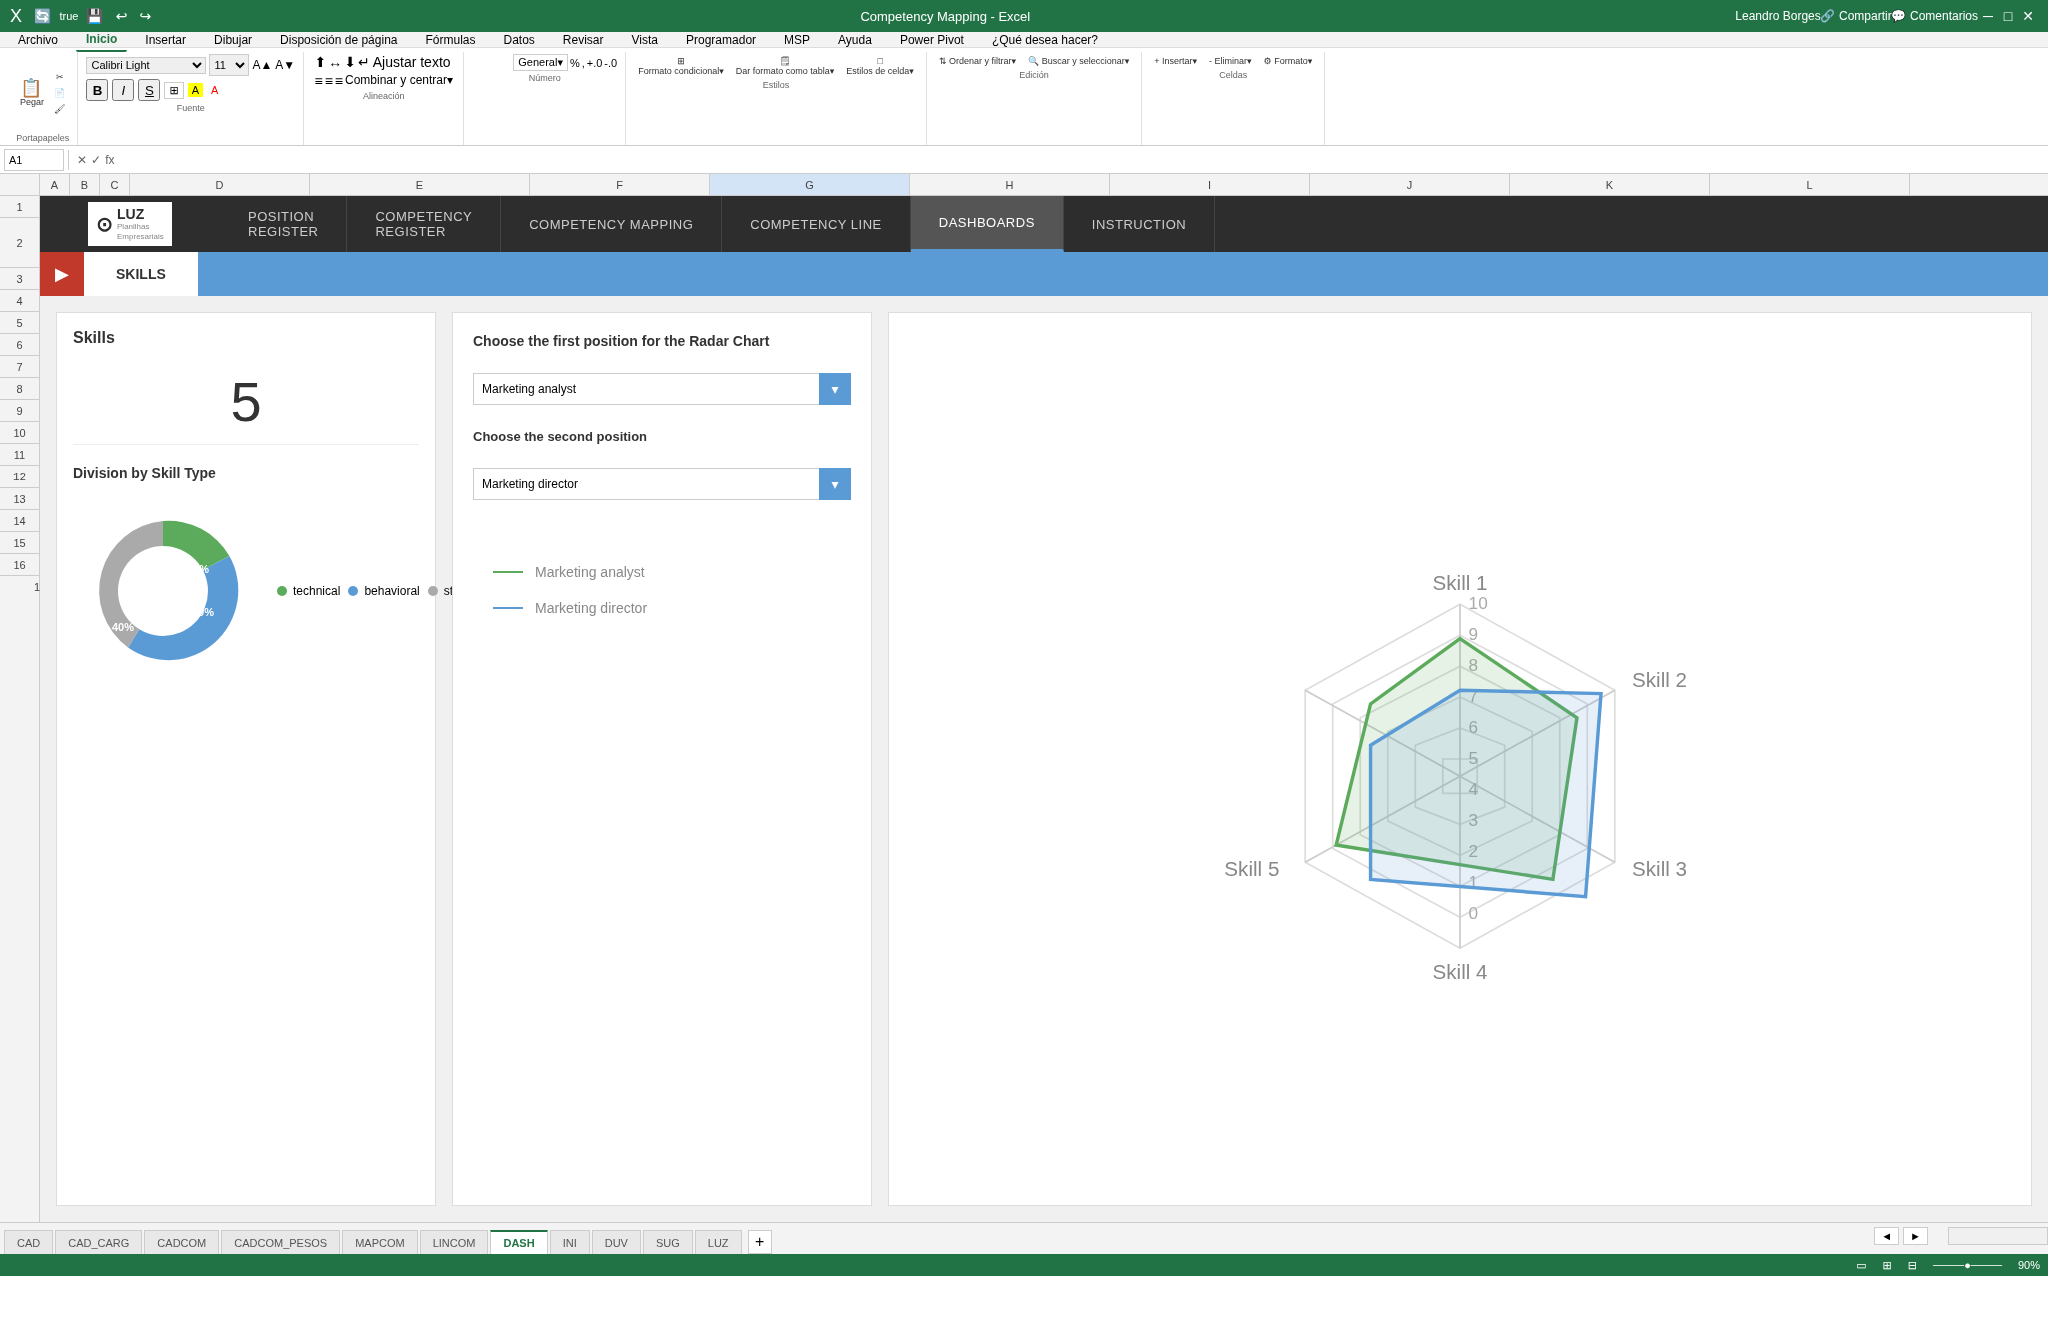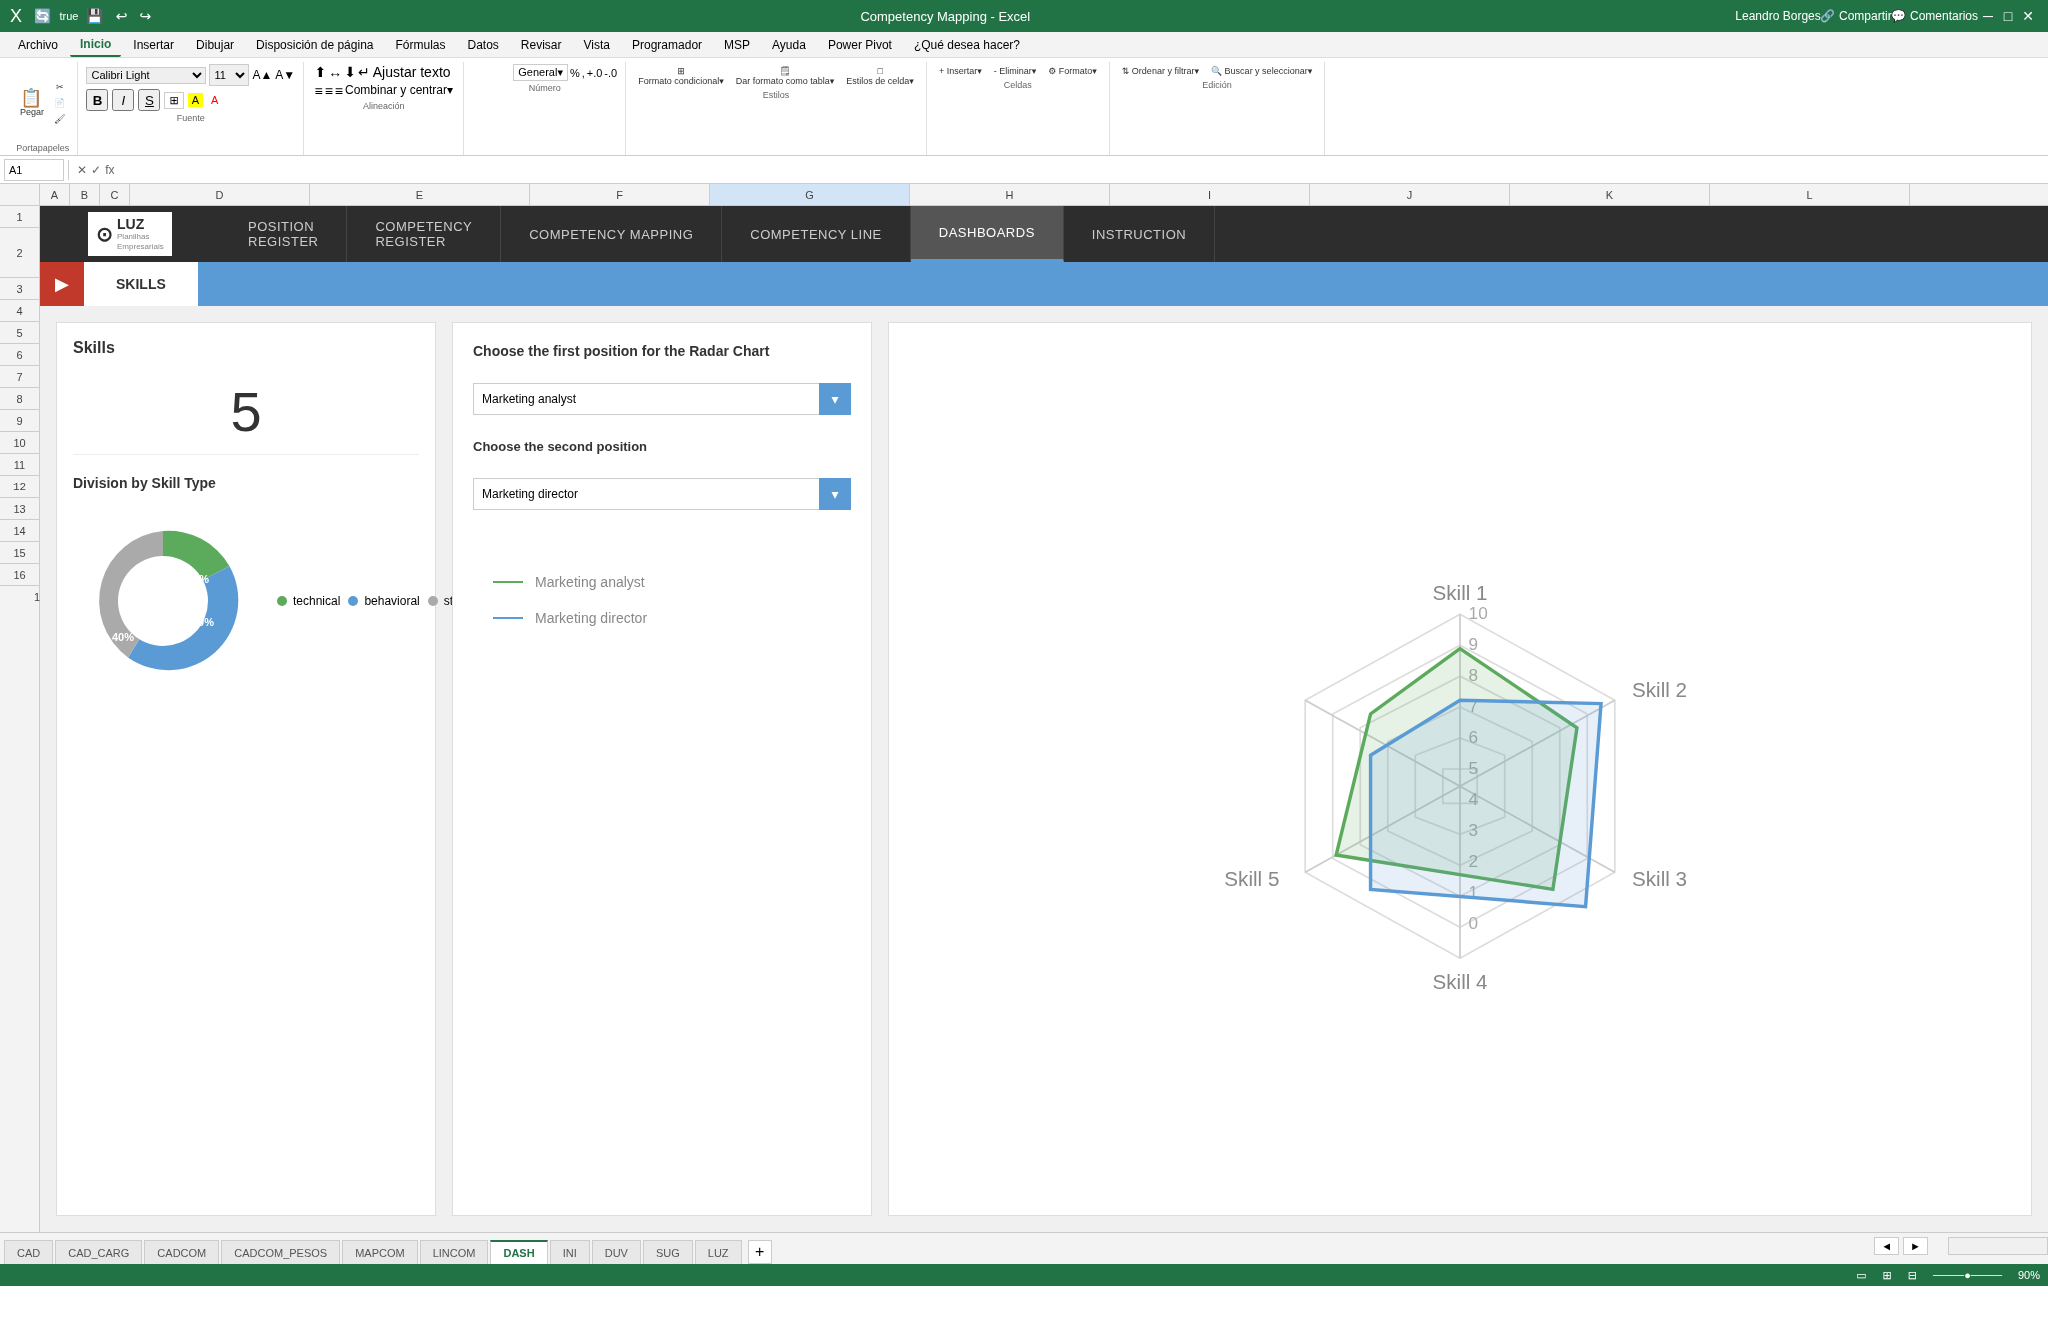--- a/index.html
+++ b/index.html
@@ -27,26 +27,26 @@
       display: flex;
       align-items: center;
       padding: 0 8px;
       gap: 4px;
     }
     .qa-btn { color: white; font-size: 14px; cursor: pointer; padding: 2px 4px; }
 
     
     .menu-bar {
       background: #f3f3f3;
-      height: 26px;
+      height: 16px;
       display: flex;
       align-items: center;
       padding: 0 8px;
       border-bottom: 1px solid #ddd;
-      gap: 2px;
+      gap: 8px;
     }
     .menu-item { padding: 4px 10px; font-size: 12px; cursor: pointer; border-radius: 2px; }
     .menu-item.active { color: #217346; font-weight: bold; border-bottom: 2px solid #217346; }
 
     
     .ribbon {
       background: #fff;
       border-bottom: 1px solid #ccc;
       height: 98px;
       display: flex;
@@ -411,42 +411,42 @@
           <span>□</span>
             <span>Estilos de celda▾</span>
         </div>
       </div>
       <div class="ribbon-group-label">Estilos</div>
     </div>
 
     <div class="ribbon-group">
       <div style="display:flex; gap:4px; font-size:11px;">
         <div class="ribbon-btn">
-            <span>+ Insertar▾</span>
-          </div>
-        <div class="ribbon-btn">
-            <span>- Eliminar▾</span>
-          </div>
-        <div class="ribbon-btn">
-            <span>⚙ Formato▾</span>
-          </div>
-      </div>
-      <div class="ribbon-group-label">Celdas</div>
+            <span>⇅ Ordenar y filtrar▾</span>
+          </div>
+        <div class="ribbon-btn">
+            <span>🔍 Buscar y seleccionar▾</span>
+          </div>
+      </div>
+      <div class="ribbon-group-label">Edición</div>
     </div>
 
     <div class="ribbon-group">
       <div style="display:flex; gap:4px; font-size:11px;">
         <div class="ribbon-btn">
-            <span>⇅ Ordenar y filtrar▾</span>
-          </div>
-        <div class="ribbon-btn">
-            <span>🔍 Buscar y seleccionar▾</span>
-          </div>
-      </div>
-      <div class="ribbon-group-label">Edición</div>
+            <span>+ Insertar▾</span>
+          </div>
+        <div class="ribbon-btn">
+            <span>- Eliminar▾</span>
+          </div>
+        <div class="ribbon-btn">
+            <span>⚙ Formato▾</span>
+          </div>
+      </div>
+      <div class="ribbon-group-label">Celdas</div>
     </div>
   </div>
 </div>
 
 <div class="formula-bar">
   <input class="cell-ref" value="A1" style="">
   <div class="formula-divider"></div>
   <div class="formula-icons">
     <span>✕</span>
     <span>✓</span>

